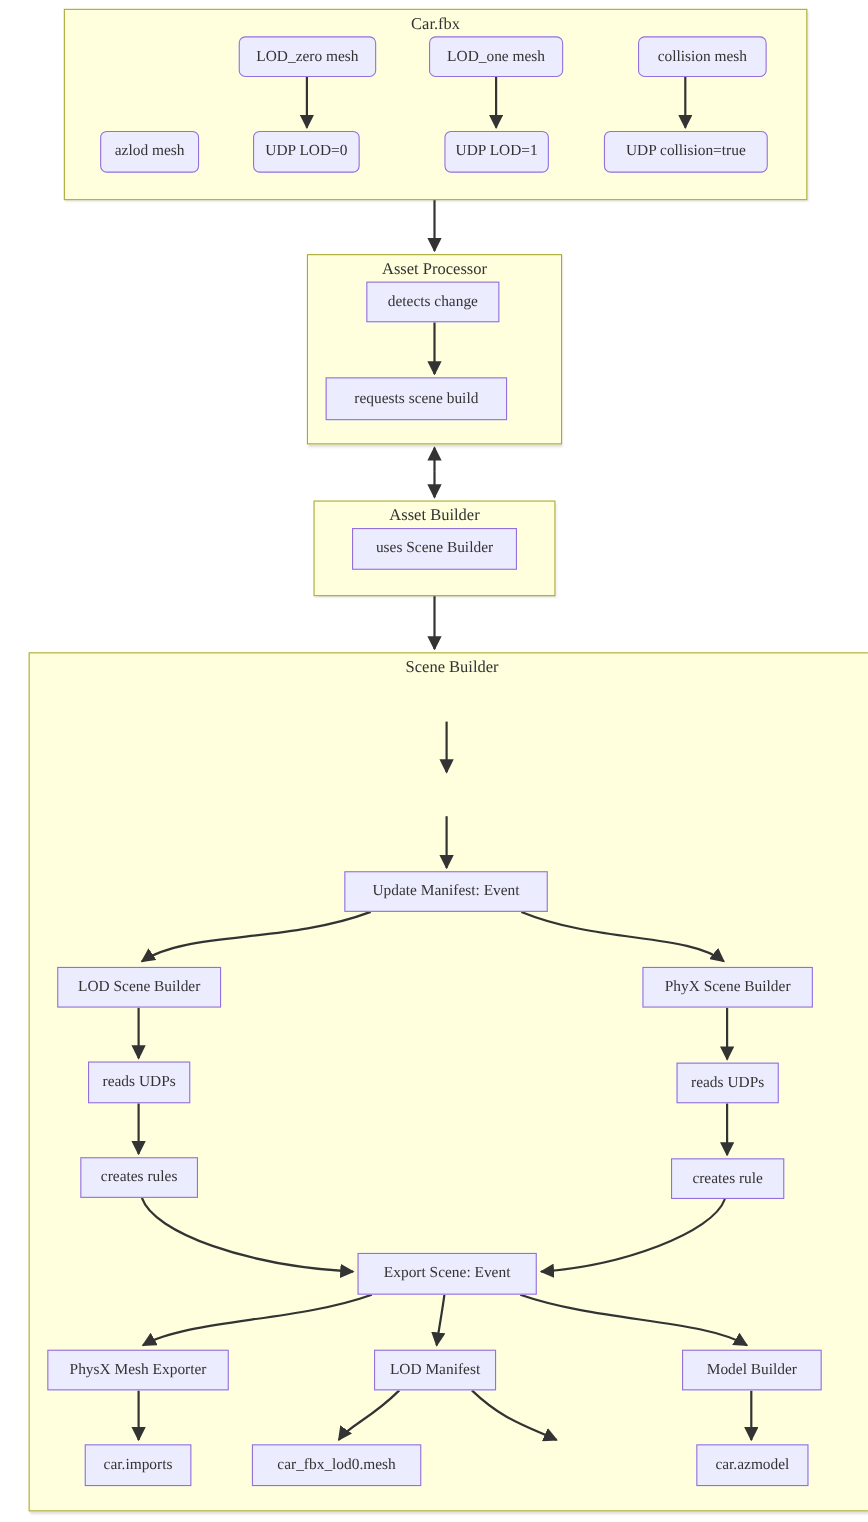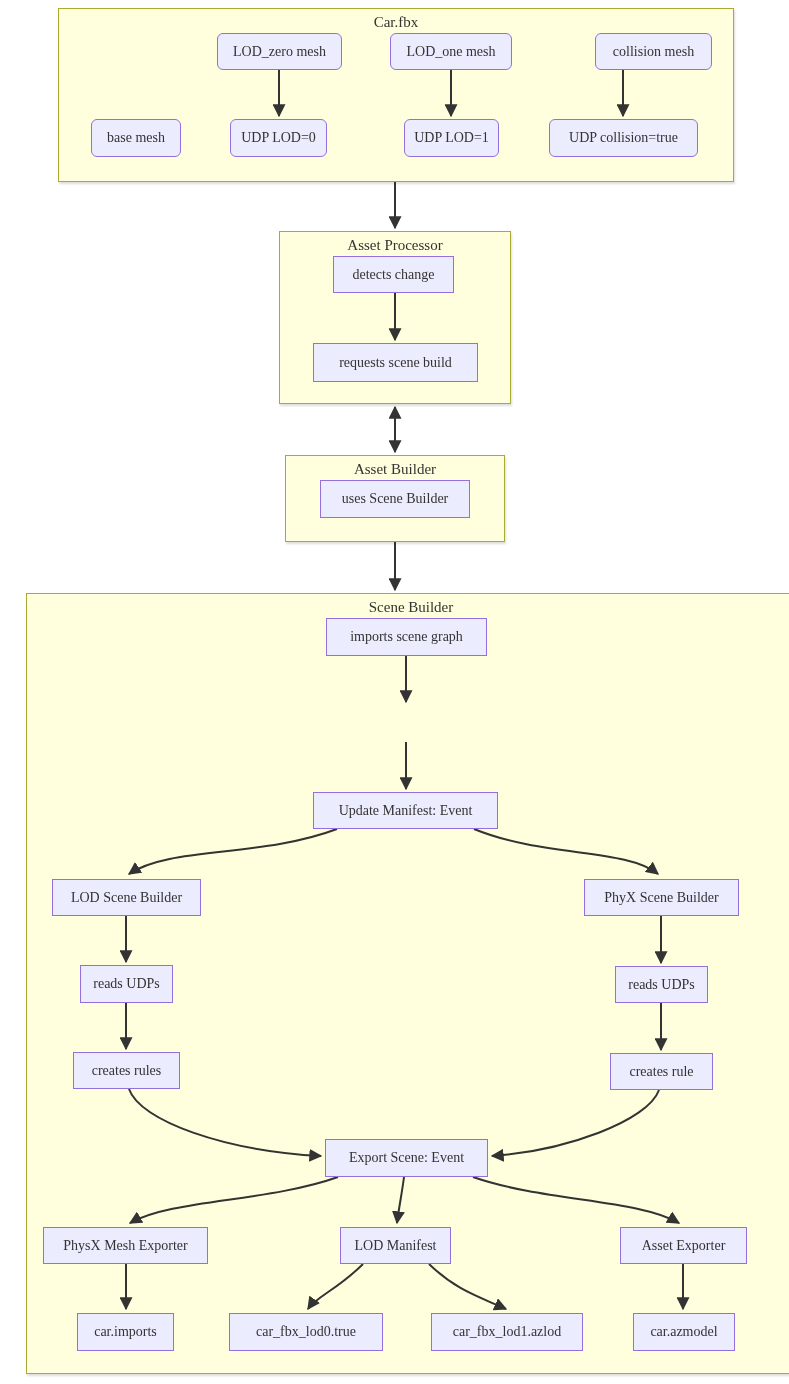--- a/index.html
+++ b/index.html
@@ -112,46 +112,44 @@
     <path class="edge" marker-end="url(#arrow)" d="M404 1177 C402 1193 399 1207 397 1223"></path>
     <path class="edge" marker-end="url(#arrow)" d="M473 1177 C545 1202 638 1199 679 1223"></path>
     <path class="edge" marker-end="url(#arrow)" d="M126 1264 L126 1309"></path>
     <path class="edge" marker-end="url(#arrow)" d="M363 1264 C337 1290 317 1296 308 1309"></path>
     <path class="edge" marker-end="url(#arrow)" d="M429 1264 C456 1290 477 1296 506 1309"></path>
     <path class="edge" marker-end="url(#arrow)" d="M683 1264 L683 1309"></path>
   </svg>
 
   <div class="node rounded" style="left:217px;top:33px;width:125px;height:37px">LOD_zero mesh</div>
   <div class="node rounded" style="left:390px;top:33px;width:122px;height:37px">LOD_one mesh</div>
-  <div class="node rounded" style="left:595px;top:33px;width:117px;height:37px">collision mesh</div>
-  <div class="node rounded" style="left:91px;top:119px;width:90px;height:38px">base mesh</div>
+  <div class="node rounded" style="left:580px;top:33px;width:117px;height:37px">collision mesh</div>
+  <div class="node rounded" style="left:91px;top:119px;width:90px;height:38px">azlod mesh</div>
   <div class="node rounded" style="left:230px;top:119px;width:97px;height:38px">UDP LOD=0</div>
   <div class="node rounded" style="left:404px;top:119px;width:95px;height:38px">UDP LOD=1</div>
   <div class="node" style="left:333px;top:256px;width:121px;height:37px">detects change</div>
 
   <div class="node rounded" style="left:549px;top:119px;width:149px;height:38px">UDP collision=true</div>
-  <div class="node" style="left:313px;top:343px;width:165px;height:39px">requests scene build</div>
+  <div class="node" style="left:296px;top:343px;width:165px;height:39px">requests scene build</div>
 
   <div class="node" style="left:320px;top:480px;width:150px;height:38px">uses Scene Builder</div>
 
-  <div class="node" style="left:326px;top:618px;width:161px;height:38px">imports scene graph</div>
   <div class="node" style="left:313px;top:792px;width:185px;height:37px">Update Manifest: Event</div>
 
   <div class="node" style="left:52px;top:879px;width:149px;height:37px">LOD Scene Builder</div>
   <div class="node" style="left:80px;top:965px;width:93px;height:38px">reads UDPs</div>
   <div class="node" style="left:73px;top:1052px;width:107px;height:37px">creates rules</div>
 
   <div class="node" style="left:584px;top:879px;width:155px;height:37px">PhyX Scene Builder</div>
   <div class="node" style="left:615px;top:966px;width:93px;height:37px">reads UDPs</div>
   <div class="node" style="left:610px;top:1053px;width:103px;height:37px">creates rule</div>
 
   <div class="node" style="left:325px;top:1139px;width:163px;height:38px">Export Scene: Event</div>
 
   <div class="node" style="left:43px;top:1227px;width:165px;height:37px">PhysX Mesh Exporter</div>
   <div class="node" style="left:340px;top:1227px;width:111px;height:37px">LOD Manifest</div>
-  <div class="node" style="left:620px;top:1227px;width:127px;height:37px">Asset Exporter</div>
+  <div class="node" style="left:620px;top:1227px;width:127px;height:37px">Model Builder</div>
 
   <div class="node" style="left:77px;top:1313px;width:97px;height:38px">car.imports</div>
-  <div class="node" style="left:229px;top:1313px;width:154px;height:38px">car_fbx_lod0.true</div>
-  <div class="node" style="left:431px;top:1313px;width:152px;height:38px">car_fbx_lod1.azlod</div>
+  <div class="node" style="left:229px;top:1313px;width:154px;height:38px">car_fbx_lod0.mesh</div>
   <div class="node" style="left:633px;top:1313px;width:102px;height:38px">car.azmodel</div>
 
 </div>
 
 </body></html>

